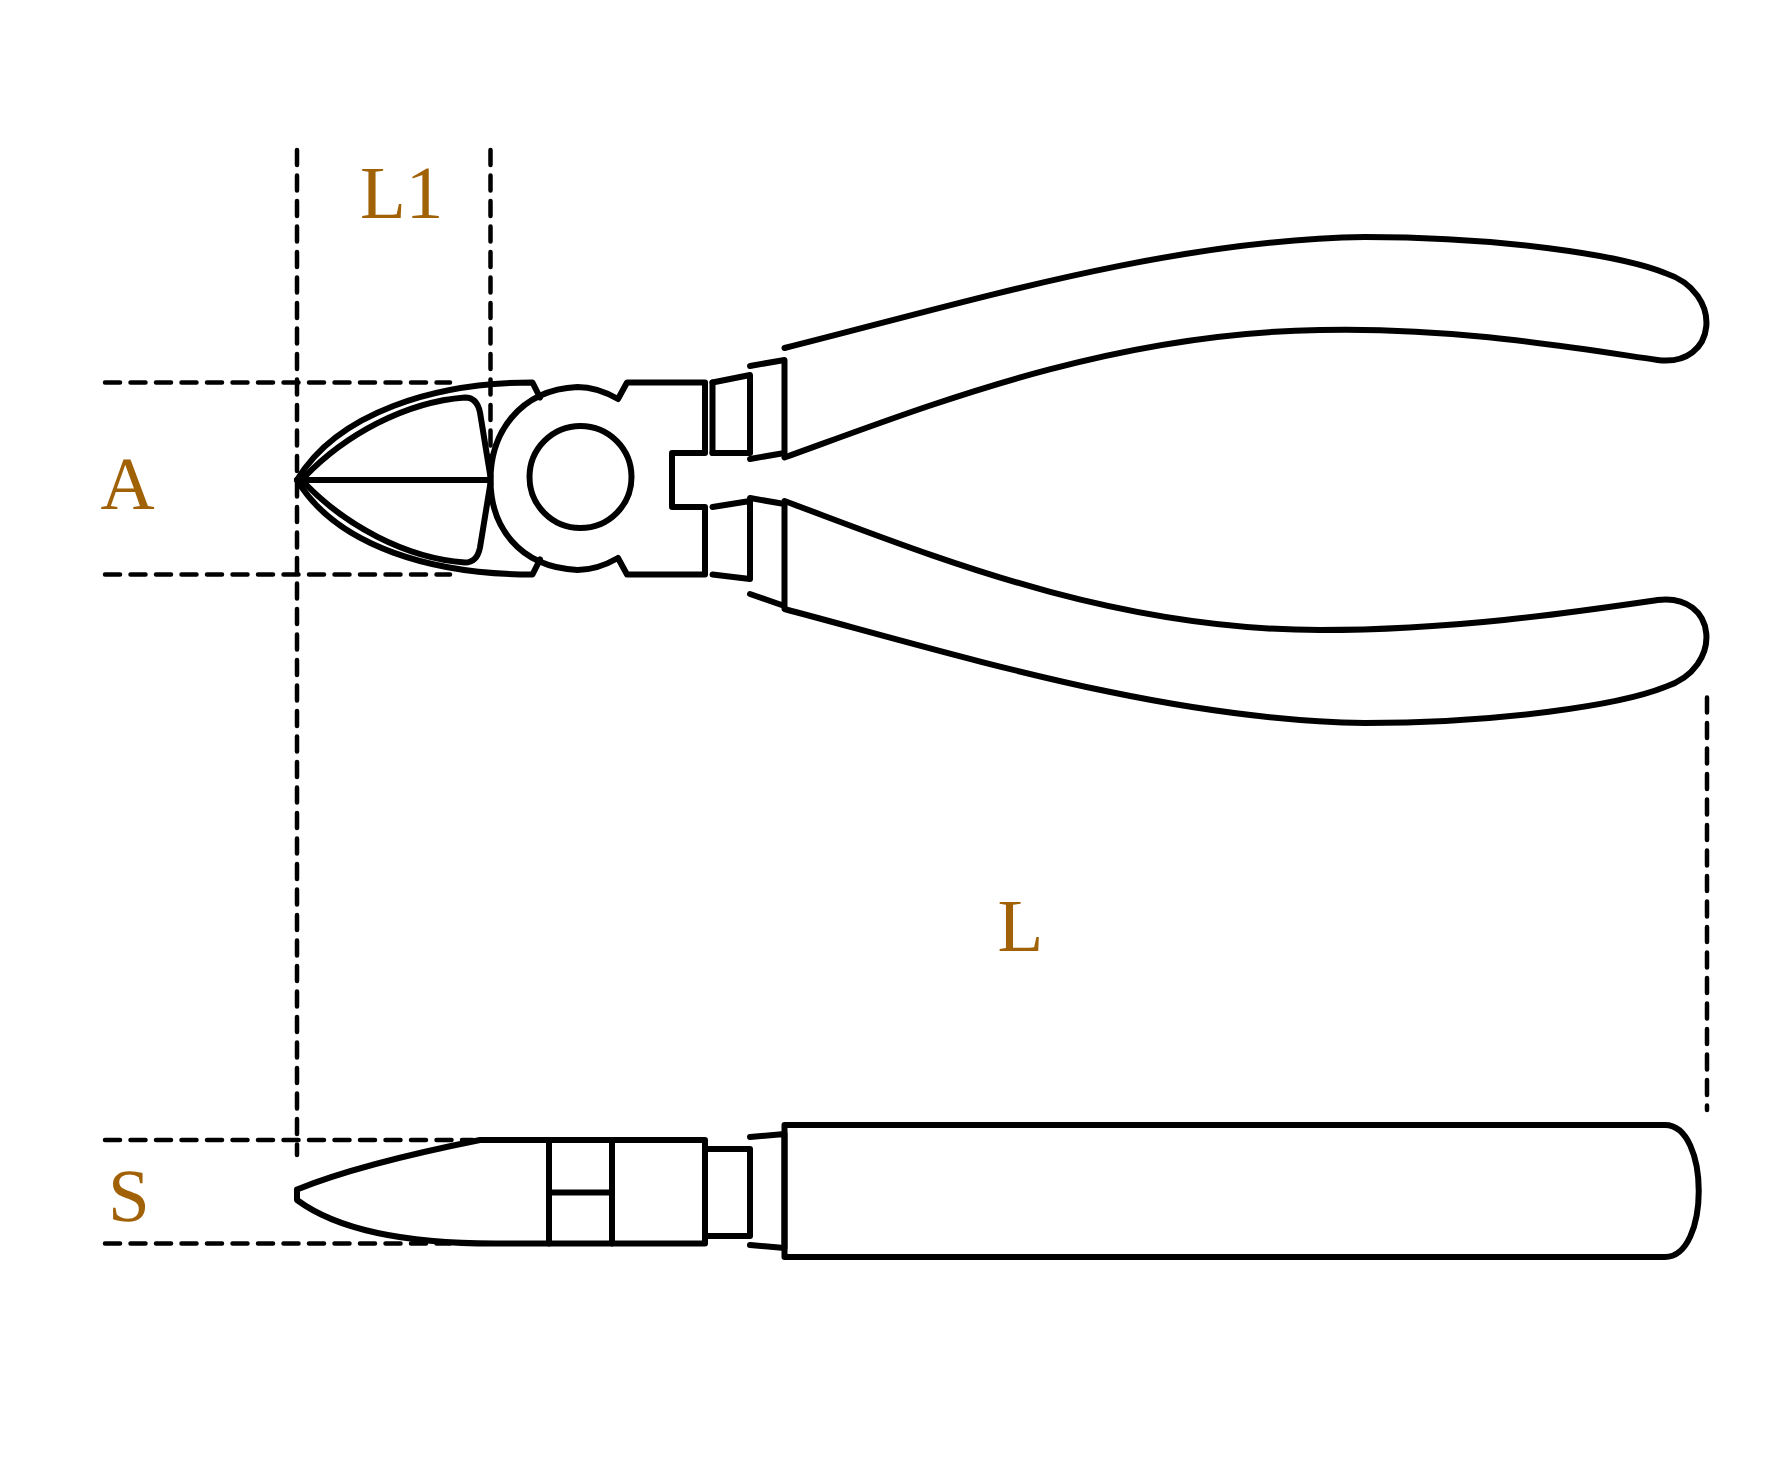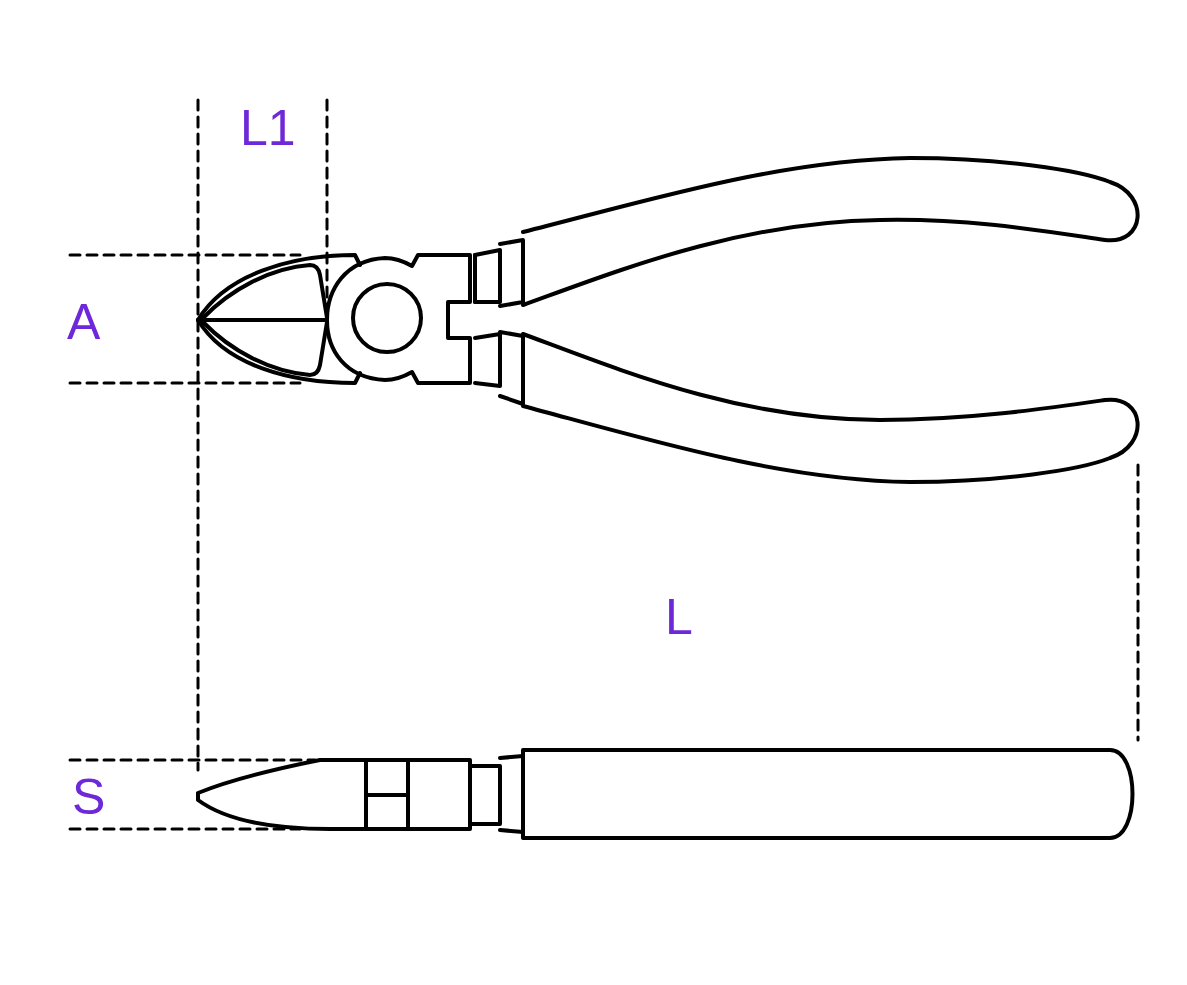--- a/index.html
+++ b/index.html
@@ -1,18 +1,18 @@
 <!DOCTYPE html>
 <html><head>
 <meta charset="utf-8">
 <style>
 html,body{margin:0;padding:0;background:#fff;}
 body{width:1187px;height:985px;position:relative;overflow:hidden;font-family:"Liberation Sans",sans-serif;}
 svg{position:absolute;left:0;top:0;}
-.lbl{position:absolute;font-size:50px;color:#6d28d9;line-height:1;font-family:Liberation Sans, sans-serif;}
+.lbl{position:absolute;font-size:50px;color:#a16207;line-height:1;font-family:Liberation Serif, serif;}
 </style>
 </head>
 <body>
 
 <svg width="1187" height="985" viewBox="0 0 1187 985">
   <g fill="none" stroke="#000" stroke-width="4" stroke-linejoin="round" stroke-linecap="round">
 
     <g stroke-dasharray="10,7" stroke-width="3">
       <line x1="198" y1="100" x2="198" y2="770"></line>
       <line x1="327" y1="100" x2="327" y2="320"></line>

